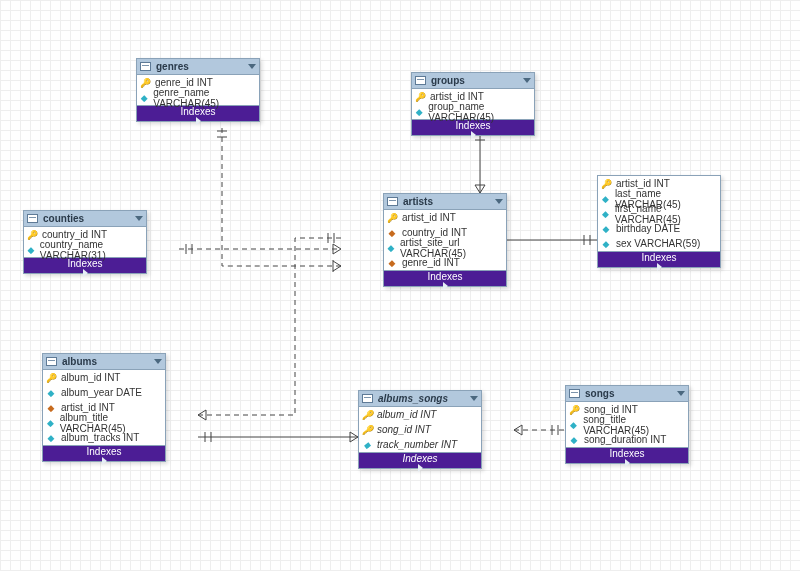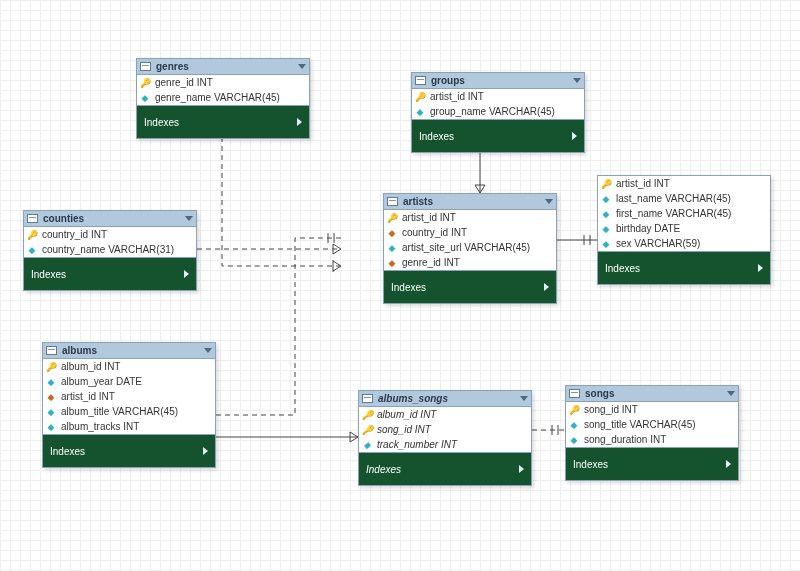--- a/index.html
+++ b/index.html
@@ -18,21 +18,21 @@
     overflow: hidden;
   }
   svg.connectors {
     position: absolute;
     top: 0; left: 0;
     width: 800px; height: 571px;
     pointer-events: none;
   }
   .entity {
     position: absolute;
-    width: 174px;
+    width: 124px;
     background: #fff;
     border: 1px solid #8aa2b8;
     box-shadow: 2px 2px 4px rgba(0,0,0,0.15);
   }
   .ehead {
     display: flex;
     align-items: center;
     background: #b2c8dd;
     height: 16px;
     padding: 0 3px;
@@ -68,29 +68,30 @@
     width: 10px; height: 10px;
     margin-right: 5px;
     display: inline-block;
     font-size: 9px; line-height: 10px; text-align:center;
   }
   .fi-key { color: #d4a017; }      
   .fi-keyred { color: #c0392b; }   
   .fi-dia { color: #2fb1c6; }      
   .fi-diagr { color: #c76b1e; }    
   .ifoot {
-    background: #14532d;
+    background: #4c1d95;
     color: #fff;
     height: 16px;
     display: flex;
     align-items: center;
-    padding: 16px 7px;
+    padding: 0 7px;
     border-top: 1px solid #8aa2b8;
     font-size: 10px;
     justify-content: space-between;
+    flex-direction: column;
   }
   .ifoot .tri {
     width: 0; height: 0;
     border-top: 4px solid transparent;
     border-bottom: 4px solid transparent;
     border-left: 5px solid #e6eef5;
   }
 </style>
 </head>
 <body>
@@ -248,21 +249,21 @@
         <span class="fi fi-dia">◆</span>
         <span>sex VARCHAR(59)</span>
       </div>
   </div>
   <div class="ifoot">
       <span>Indexes</span>
       <span class="tri"></span>
     </div>
 </div>
 
-<div class="entity" style="left: 42px; top: 342px;">
+<div class="entity" style="left: 42px; top: 353px;">
   <div class="ehead">
     <span class="ico"></span>
     <span class="title">albums</span>
     <span class="caret"></span>
   </div>
   <div class="fields">
     <div class="field">
         <span class="fi fi-key">🔑</span>
         <span>album_id INT</span>
       </div>

